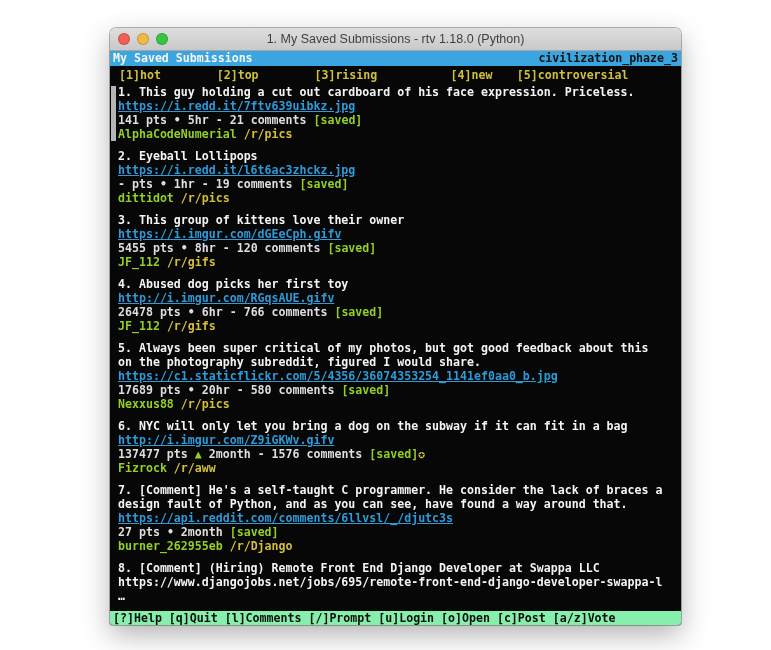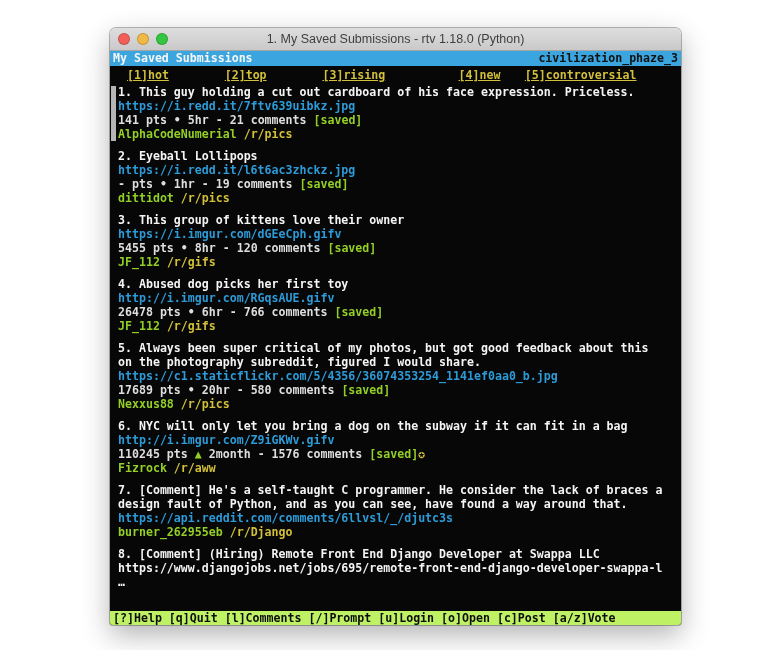--- a/index.html
+++ b/index.html
@@ -31,41 +31,41 @@
     font-family:"DejaVu Sans Mono",monospace;font-size:11.6px;line-height:14px;
     font-weight:700;display:flex;flex-direction:column;
   }
   .cyanbar{
     background:#3aa5de;color:#0d0d0d;height:15px;flex:0 0 15px;line-height:15px;
     padding:0 3px;display:flex;justify-content:space-between;white-space:pre;overflow:hidden;gap:20px;
   }
   .cyanbar .left-txt{color:#f7f7f7;}
   .cyanbar .right-txt{color:#121212;}
   .statusbar{
-    background:#bef264;color:#0d0d0d;height:14px;flex:0 0 14px;line-height:14px;
+    background:#86efac;color:#0d0d0d;height:14px;flex:0 0 14px;line-height:14px;
     padding:0 3px;white-space:pre;overflow:hidden;
   }
   .tabs{
     color:#d2bf3a;height:16px;flex:0 0 16px;line-height:16px;
-    padding:1px 17px 0;display:flex;white-space:pre;overflow:hidden;text-decoration:underline;
+    padding:1px 9px 0;display:flex;white-space:pre;overflow:hidden;
   }
   .tab{display:inline-block;}
   .tab:nth-child(1){width:14ch;}
   .tab:nth-child(2){width:14ch;}
   .tab:nth-child(3){width:16ch;}
   .tab:nth-child(4){width:13ch;text-align:center;}
   .content{flex:1;padding:2px 0 0 8px;overflow:hidden;}
   .sub{position:relative;width:78ch;margin-bottom:8px;}
   .sub .cursor{
     display:none;position:absolute;left:-7px;top:1px;bottom:0;width:5px;background:#b5b5b5;
   }
   .sub.selected .cursor{display:block;}
   .line{white-space:normal;overflow-wrap:anywhere;}
   .t{color:#f4f4f4;}
-  .u{color:#2d9bd8;cursor:pointer;}
+  .u{color:#2d9bd8;text-decoration:underline;cursor:pointer;}
   .stats{color:#dedede;}
   .green{color:#93cf26;}
   .yellow{color:#d2bf3a;}
 </style>
 </head>
 <body>
 
 <div class="window">
   <div class="titlebar">
     <div class="traffic">
@@ -133,30 +133,31 @@
     <div class="line stats"><span>17689 pts</span> <span>•</span> <span>20hr - 580 comments</span> <span class="green">[saved]</span></div>
     <div class="line"><span class="green">Nexxus88</span> <span class="yellow">/r/pics</span></div>
 
   </div>
 
   <div class="sub">
 
     <div class="line t">6. NYC will only let you bring a dog on the subway if it can fit in a bag</div>
     <div class="line"><span class="u">http://i.imgur.com/Z9iGKWv.gifv</span></div>
 
-    <div class="line stats"><span>110245 pts</span> <span class="green">▲</span> <span>2month - 1576 comments</span> <span class="green">[saved]</span><span class="yellow">✪</span></div>
+    <div class="line stats"><span>137477 pts</span> <span class="green">▲</span> <span>2month - 1576 comments</span> <span class="green">[saved]</span><span class="yellow">✪</span></div>
     <div class="line"><span class="green">Fizrock</span> <span class="yellow">/r/aww</span></div>
 
   </div>
 
   <div class="sub">
 
     <div class="line t">7. [Comment] He's a self-taught C programmer. He consider the lack of braces a design fault of Python, and as you can see, have found a way around that.</div>
     <div class="line"><span class="u">https://api.reddit.com/comments/6llvsl/_/djutc3s</span></div>
 
+    <div class="line stats"><span>27 pts</span> <span>•</span> <span>2month</span> <span class="green">[saved]</span></div>
     <div class="line"><span class="green">burner_262955eb</span> <span class="yellow">/r/Django</span></div>
 
   </div>
 
   <div class="sub">
 
     <div class="line t">8. [Comment] (Hiring) Remote Front End Django Developer at Swappa LLC</div>
 
     <div class="line t">https://www.djangojobs.net/jobs/695/remote-front-end-django-developer-swappa-l</div>
 

